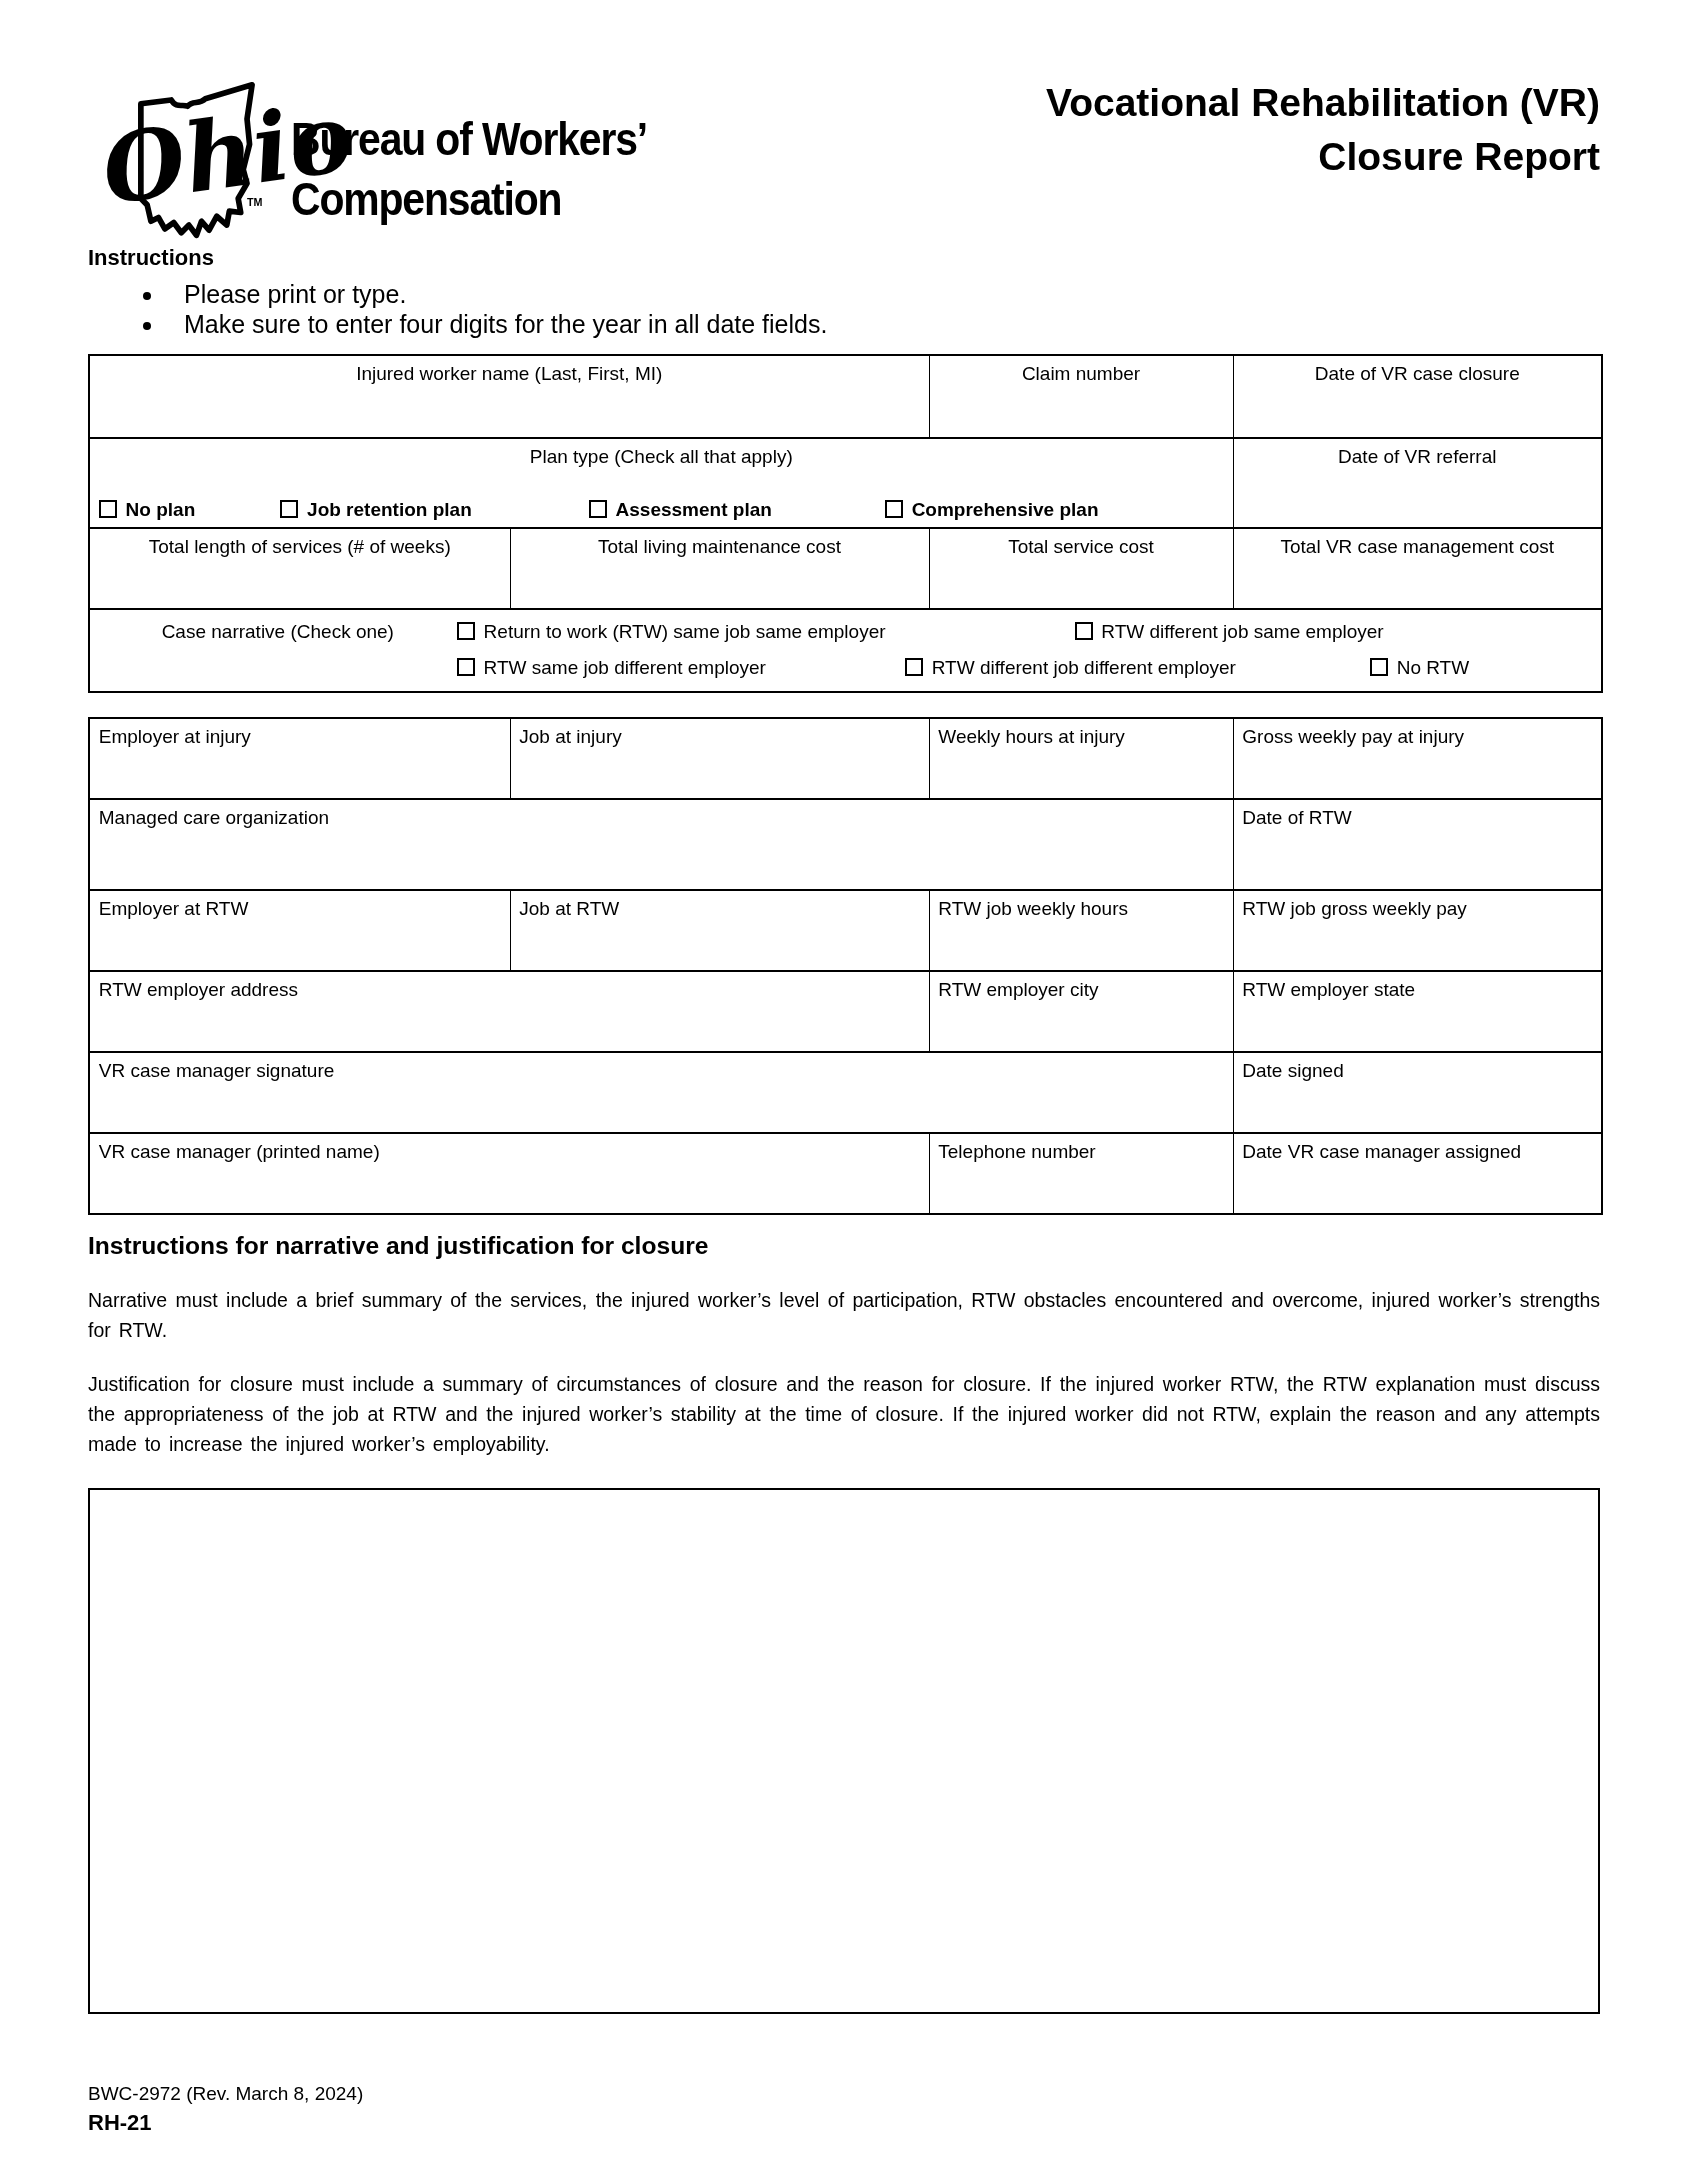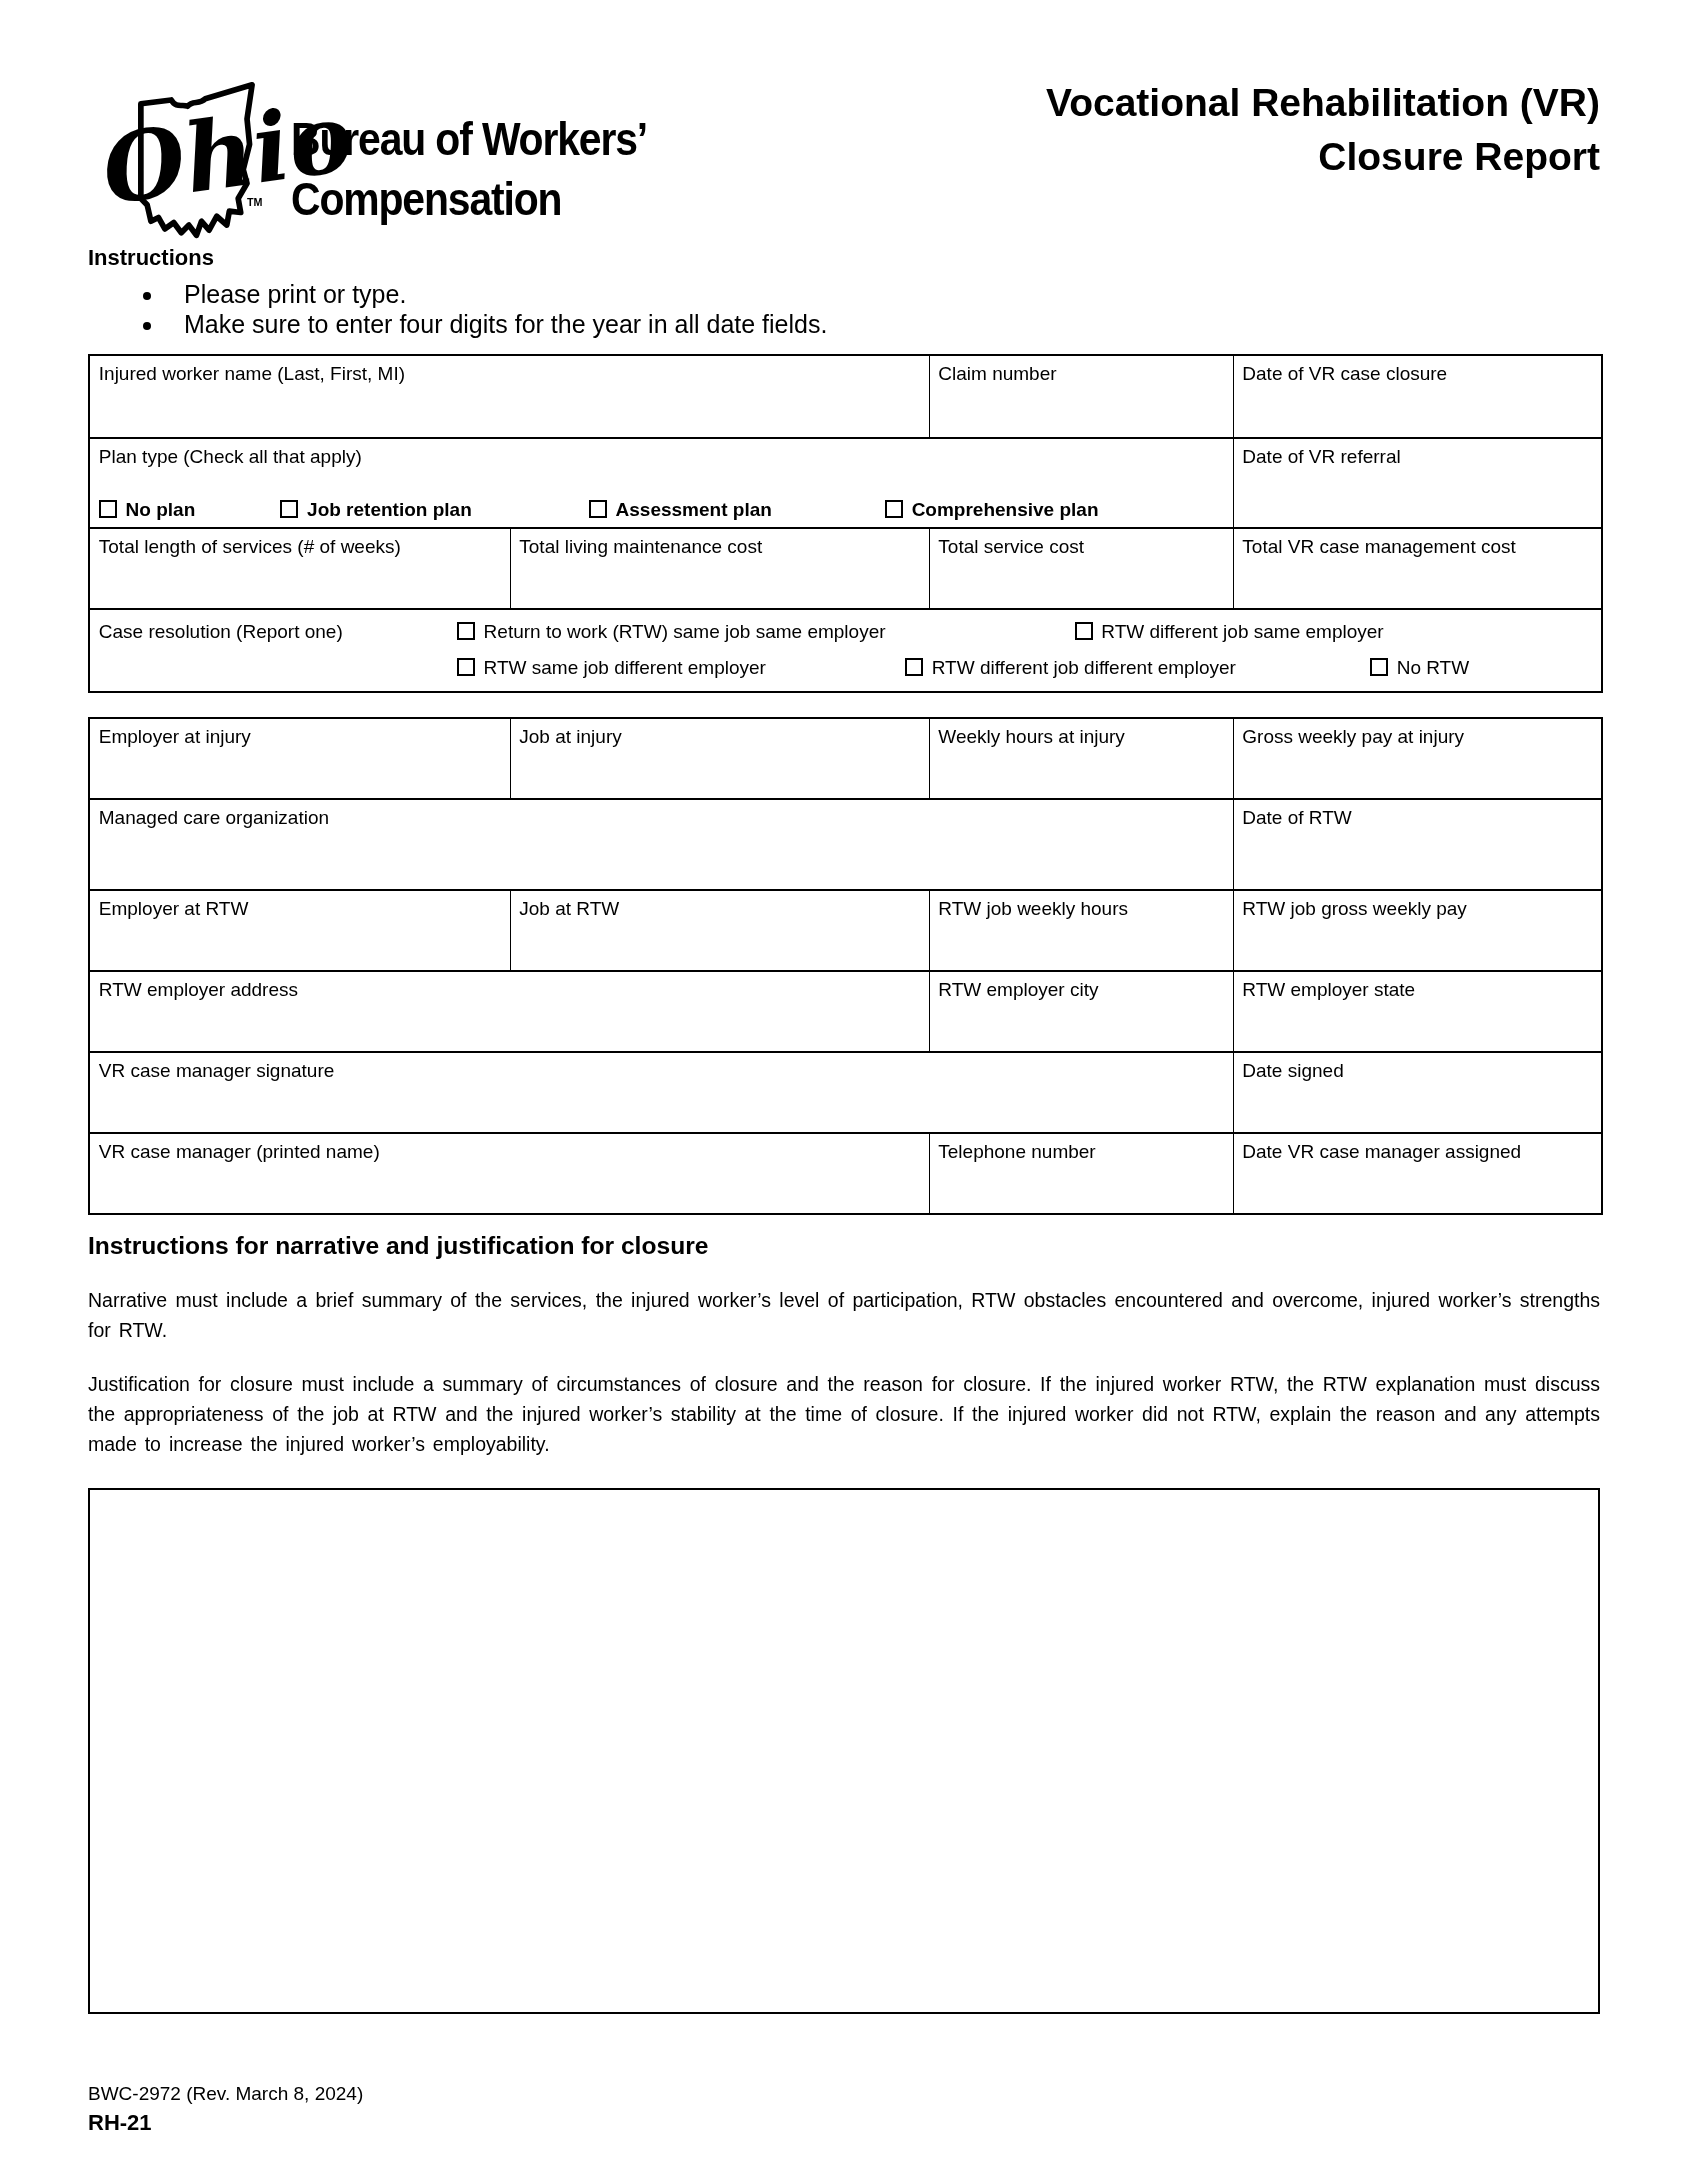--- a/index.html
+++ b/index.html
@@ -45,21 +45,21 @@
   .instructions { margin-top:5px; }
   .h-instr { font-weight:bold; font-size:22px; line-height:26.5px; }
   ul.instr { margin:7.6px 0 0 0; padding-left:77px; }
   ul.instr li { font-size:25px; line-height:30px; padding-left:19px; }
 
   
   table.t {
     border-collapse:collapse; table-layout:fixed;
     width:1512px; border:2.5px solid #000;
   }
-  table.t1 { margin-top:15px; }
+  table.t1 { margin-top:15px;text-align:center; }
   table.t2 { margin-top:24px; }
   table.t td {
     border:1.9px solid #000;
     border-top-width:2.5px; border-bottom-width:2.5px;
     vertical-align:top;
     padding:5px 8.8px;
     font-size:19px; line-height:25px;
     overflow:hidden;
   }
   .lbl { display:inline-block; }
@@ -184,21 +184,21 @@
       <td>
         <span class="lbl">Total service cost</span>
       </td>
       <td>
         <span class="lbl">Total VR case management cost</span>
       </td>
     </tr>
     <tr style="height:83px">
       <td colspan="4">
         <div class="cr-line1">
-          <span class="lbl cr-label">Case resolution (Report one)</span>
+          <span class="lbl cr-label">Case narrative (Check one)</span>
           <span class="opt"><span class="cb"></span><span>Return to work (RTW) same job same employer</span></span>
           <span class="opt"><span class="cb"></span><span>RTW different job same employer</span></span>
         </div>
         <div class="cr-line2">
           <span class="opt"><span class="cb"></span><span>RTW same job different employer</span></span>
           <span class="opt"><span class="cb"></span><span>RTW different job different employer</span></span>
           <span class="opt"><span class="cb"></span><span>No RTW</span></span>
         </div>
       </td>
     </tr>

